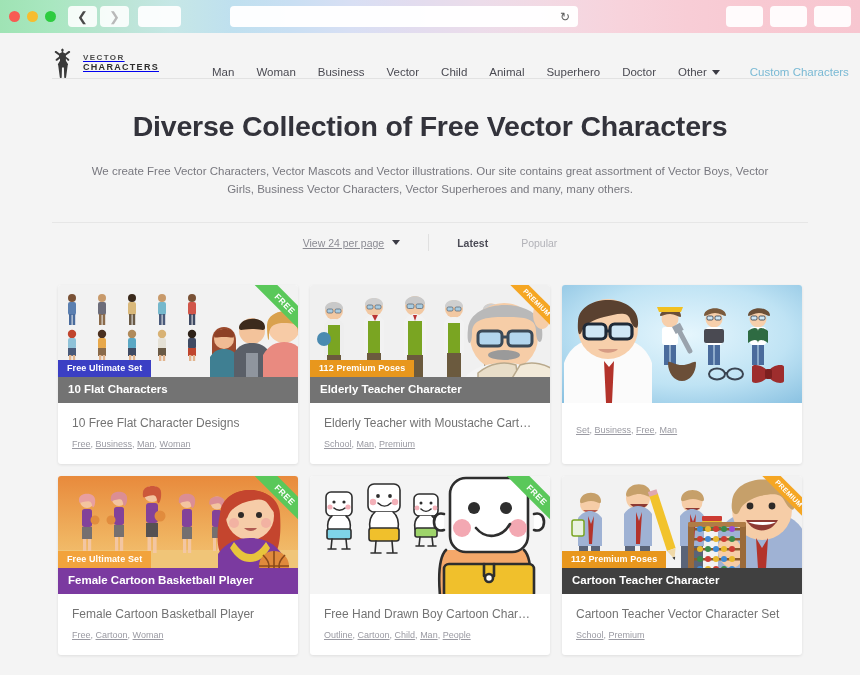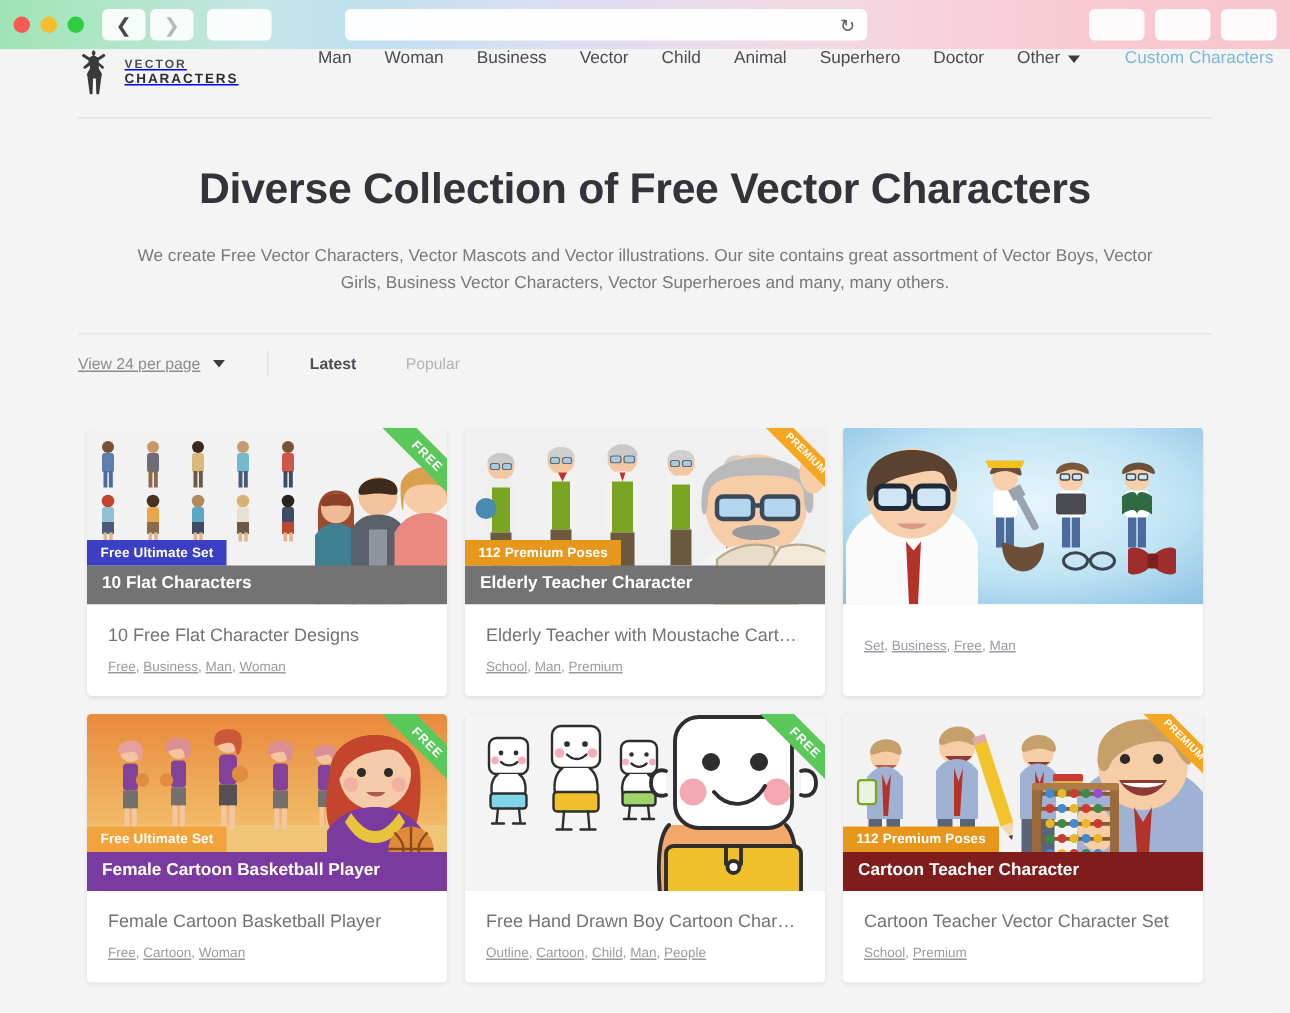--- a/index.html
+++ b/index.html
@@ -62,21 +62,21 @@
   
   .site {
     height: 642px;
     background: #f4f4f4;
     overflow: hidden;
     position: relative;
   }
   .topbar {
     background: #f4f4f4;
     height: 45px;
-    display: flex; align-items: flex-start;
+    display: flex; align-items: flex-end;
     padding: 0 26px 0 52px;
   }
   .logo { display: flex; align-items: center; gap: 9px; }
   .logo-mark { width: 22px; height: 30px; }
   .logo-text { line-height: 1.15; }
   .logo-text .l1 {
     font-size: 8px; letter-spacing: 1.4px; color: #4c4c4c; font-weight: 700;
   }
   .logo-text .l2 {
     font-size: 9px; letter-spacing: 1.3px; color: #2e2e2e; font-weight: 800;
@@ -112,21 +112,21 @@
   }
   .hero p {
     margin-top: 19px;
     font-size: 11.5px; line-height: 1.58; color: #78787f;
     max-width: 705px; margin-left: auto; margin-right: auto;
   }
 
   
   .filterwrap { margin: 24px 52px 0; border-top: 1px solid #e6e6e6; }
   .filters {
-    display: flex; align-items: center; 
+    display: flex; align-items: center; justify-content: center;
     gap: 0; height: 39px;
   }
   .perpage { display: inline-flex; align-items: center; gap: 8px; font-size: 10.5px; color: #8b8b93; }
   .caret-sm {
     width: 0; height: 0;
     border-left: 4px solid transparent;
     border-right: 4px solid transparent;
     border-top: 5px solid #3b3b44;
   }
   .fdiv { width: 1px; height: 17px; background: #e0e0e0; margin: 0 28px; }
@@ -800,21 +800,21 @@
                 <circle cx="36" cy="41" r="3" fill="#3a8a4a"></circle>
                 <circle cx="44" cy="41" r="3" fill="#3f8ad4"></circle>
             </g>
           </g>
         </svg>
         <div class="ribbon premium">
           <span>PREMIUM</span>
         </div>
         <div class="overlay">
           <span class="badge" style="background: rgb(232, 151, 29);">112 Premium Poses</span>
-          <div class="bar" style="background: #7f1d1d;">Cartoon Teacher Character</div>
+          <div class="bar" style="background: #404040;">Cartoon Teacher Character</div>
         </div>
       </div>
       <div class="meta">
         <h3>Cartoon Teacher Vector Character Set</h3>
         <div class="tags"><a href="#">School</a>, <a href="#">Premium</a></div>
       </div>
     </div>
 
   </div>
 </div>

